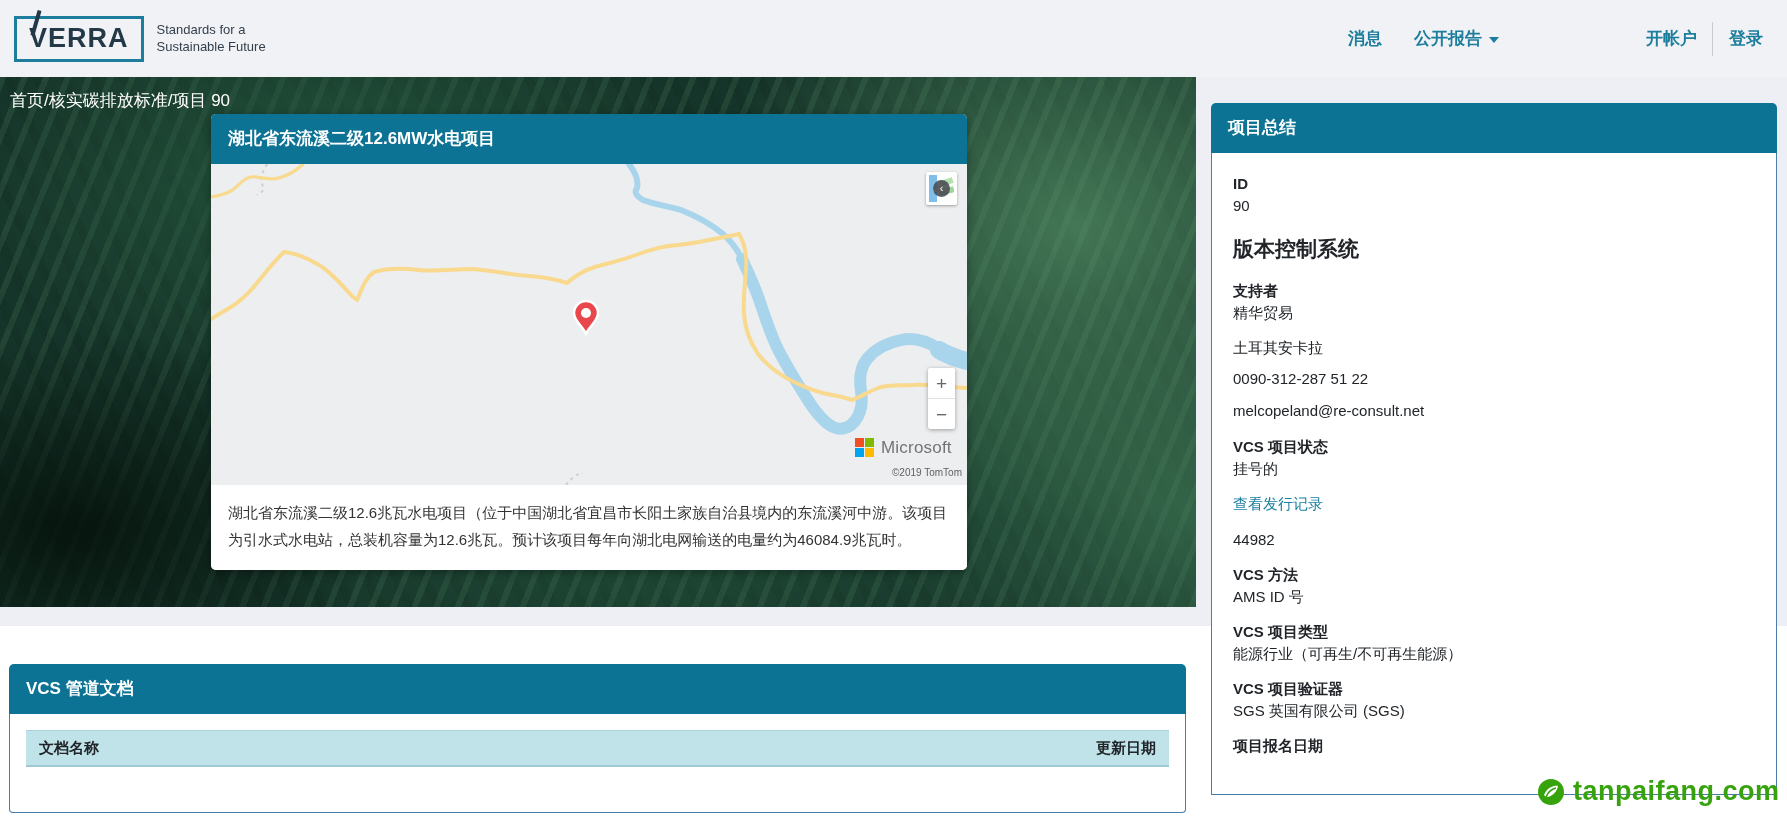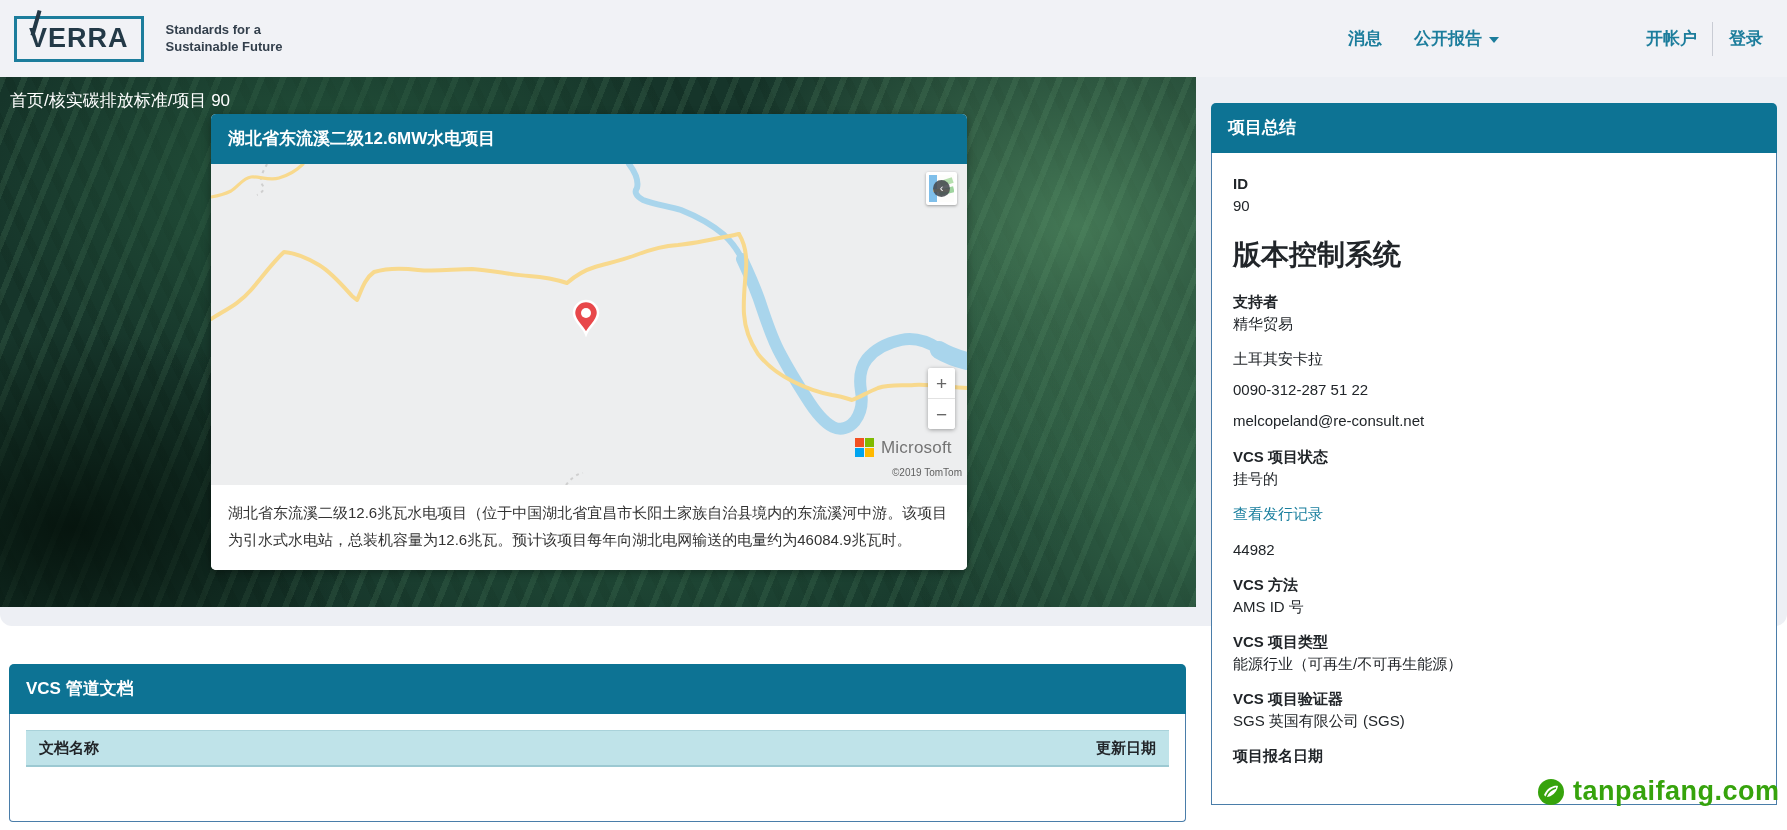--- a/index.html
+++ b/index.html
@@ -1,26 +1,26 @@
 <!DOCTYPE html>
 <html style="--teal-header: #0d7394; --nav-link: #1c7d9c; --link: #1a7f9e; --pin-red: #e8484b; --road-yellow: #f8d98d; --river-blue: #a9d5ec; --table-head-bg: #bfe3e9; --watermark-green: #36a30c; --ms-red: #f25022; --ms-green: #7fba00; --ms-blue: #00a4ef; --ms-yellow: #ffb900;"><head>
 <meta charset="utf-8">
 <style>
   * { margin:0; padding:0; box-sizing:border-box; }
   html,body { width:1787px; height:830px; overflow:hidden; }
   body { font-family:"Liberation Sans","DejaVu Sans",sans-serif; color:#212529; }
-  .page { position:relative; width:1787px; height:626px; background:#edeff4;border-radius:12px; }
+  .page { position:relative; width:1787px; height:626px; background:#edeff4; }
 
   
   .topbar { height:77px; background:#f1f2f6; display:flex; align-items:center; padding:0 24px 0 14px; }
   .brand { display:flex; align-items:center; }
   .logo-box { position:relative; border:3px solid var(--nav-link,#1c7d9c); color:#233947; font-weight:700;
               font-size:27px; letter-spacing:1px; padding:6px 12px 7px; line-height:1; }
   .logo-box .vslash { position:absolute; left:17px; top:-9px; width:4px; height:26px; background:#233947; transform:rotate(16deg); }
-  .tagline { margin-left:22px; font-size:13px; line-height:1.3; color:#333f4c; font-weight:700; }
+  .tagline { margin-left:13px; font-size:13px; line-height:1.3; color:#333f4c; font-weight:400; }
   .nav { margin-left:auto; display:flex; align-items:center; font-size:17px; font-weight:700; color:var(--nav-link,#1c7d9c); }
   .nav a { color:inherit; text-decoration:none; cursor:pointer; display:flex; align-items:center; }
   .nav .gap28 { width:32px; }
   .nav .bigap { width:147px; }
   .nav .caret { width:0; height:0; border-left:5px solid transparent; border-right:5px solid transparent;
                 border-top:6px solid var(--nav-link,#1c7d9c); margin-left:7px; margin-top:3px; }
   .nav .vdiv { width:1px; height:34px; background:#c9ccd4; margin:0 16px 0 15px; }
 
   
   .content-row { display:flex; align-items:flex-start; }
@@ -64,33 +64,33 @@
   .zoomctl button { display:block; width:27px; height:30px; border:0; background:#fff; color:#666; font-size:19px;
                     line-height:1; cursor:pointer; font-family:inherit; }
   .zoomctl .zdiv { height:1px; background:#e2e2e2; }
   .ms-attrib { position:absolute; left:644px; top:274px; display:flex; align-items:center; gap:6px; cursor:pointer; }
   .ms-word { font-size:17px; color:#747474; letter-spacing:.2px; }
   .map-copyright { position:absolute; right:5px; top:303px; font-size:10px; color:#5f5f5f; }
   .map-desc { padding:15px 17px 17px; font-size:15px; line-height:1.75; color:#333; border-radius:0 0 5px 5px; background:#fff; }
 
   
   .docs-card { margin:57px 10px 0 9px; }
-  .docs-body { background:#fff; border:1px solid #4a7da9; border-top:0; border-radius:0 0 4px 4px; padding:16px 16px 16px; }
+  .docs-body { background:#fff; border:1px solid #4a7da9; border-top:0; border-radius:0 0 4px 4px; padding:16px 16px 7px; }
   .thead { display:flex; justify-content:space-between; align-items:center; background:var(--table-head-bg,#bfe3e9);
            border-top:1px solid #a9d2da; border-bottom:2px solid #9cc9d2; padding:0 13px; height:37px;
            font-size:15px; font-weight:700; color:#212529; }
   .tbody-empty { height:38px; }
 
   
   .sidebar { width:566px; flex:0 0 auto; margin:26px 10px 0 15px; }
   .side-body { background:#fff; border:1px solid #4a7da9; border-top:0; padding:20px 21px 24px; font-size:15px; line-height:1.47; }
   .pair { margin-bottom:13px; }
   .pair .lbl { font-weight:700; }
   .pair .val { }
-  .section-title { font-size:28px; font-weight:600; margin:17px 0 15px; color:#212529; }
+  .section-title { font-size:21px; font-weight:600; margin:17px 0 15px; color:#212529; }
   .addr-line { margin-bottom:9px; }
   .side-link { display:inline-block; color:var(--link,#1a7f9e); text-decoration:none; cursor:pointer; margin:-6px 0 14px; }
 
   
   .watermark { position:absolute; left:1537px; top:776px; display:flex; align-items:center; gap:8px; z-index:5; }
   .wm-text { font-size:27px; font-weight:800; color:var(--watermark-green,#36a30c); letter-spacing:.5px; }
 </style>
 </head>
 <body>
 

